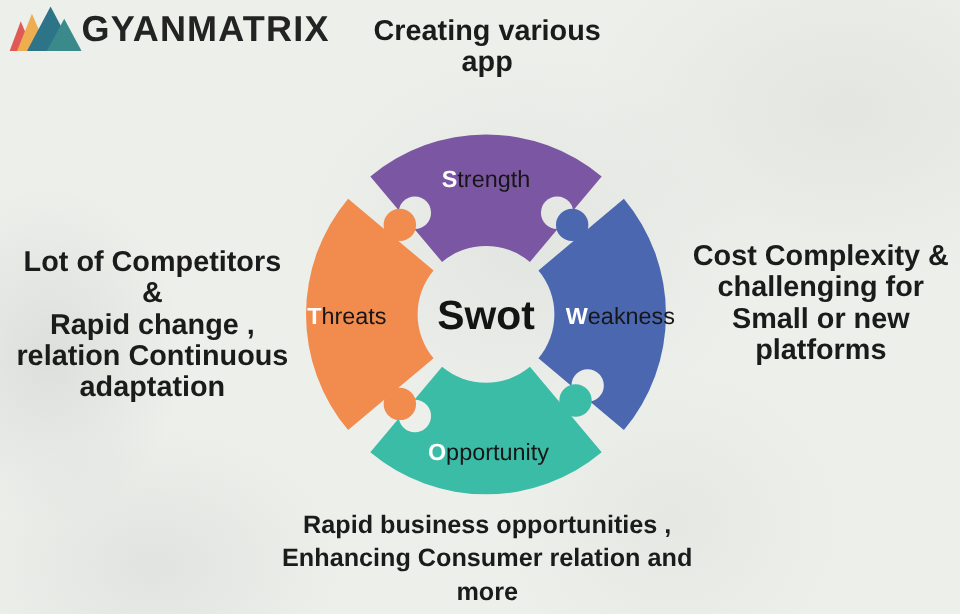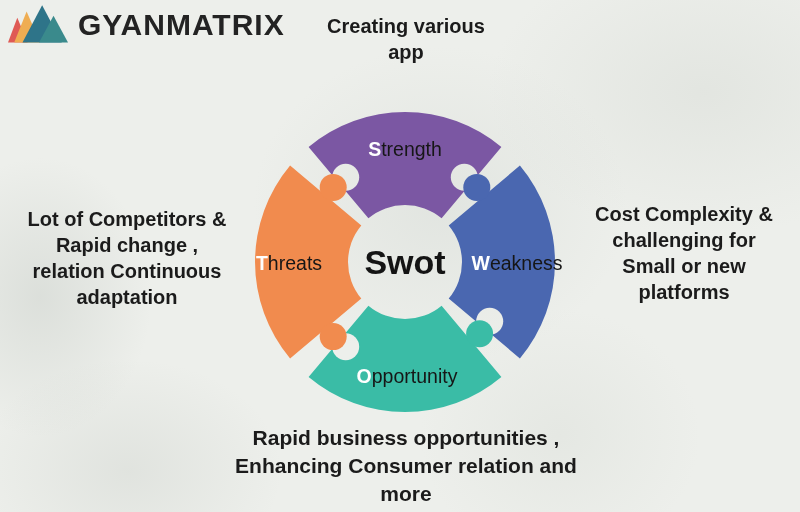--- a/index.html
+++ b/index.html
@@ -7,27 +7,27 @@
     width:800px;height:512px;position:relative;overflow:hidden;
     font-family:"Liberation Sans",sans-serif;
     background:
       radial-gradient(160px 200px at 5% 58%, rgba(150,160,152,0.20), transparent 70%),
       radial-gradient(220px 160px at 16% 92%, rgba(158,166,158,0.16), transparent 70%),
       radial-gradient(260px 220px at 55% 40%, rgba(204,210,204,0.35), transparent 72%),
       radial-gradient(300px 200px at 88% 18%, rgba(214,218,212,0.45), transparent 72%),
       radial-gradient(200px 180px at 70% 85%, rgba(210,215,208,0.30), transparent 70%),
       #edefeb;
   }
-  .logo{position:absolute;left:8px;top:4px;display:flex;align-items:center;gap:10px;}
+  .logo{position:absolute;left:8px;top:4px;display:flex;align-items:center;gap:0;}
   .logo .brand{
     font-size:30px;font-weight:700;color:#232323;letter-spacing:1px;line-height:42px;
   }
   .caption{
     position:absolute;text-align:center;color:#1b1b1b;font-weight:700;
-    font-size:20px;line-height:26px;
+    font-size:24px;line-height:26px;
   }
   .caption.top{left:256px;top:13px;width:300px;}
   .caption.left{left:12px;top:206px;width:230px;}
   .caption.right{left:569px;top:201px;width:230px;text-align:center;}
   .caption.bottom{left:216px;top:424px;width:380px;font-size:21px;line-height:28px;}
   svg.diagram{position:absolute;left:0;top:0;}
   .seg-label{font-size:19.5px;}
   .seg-label .rest{font-weight:400;}
   .seg-label .first{font-weight:700;}
   .center-label{font-size:34px;font-weight:700;}

